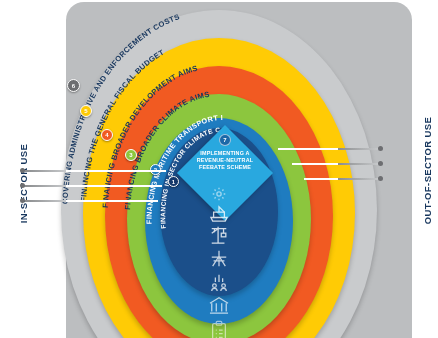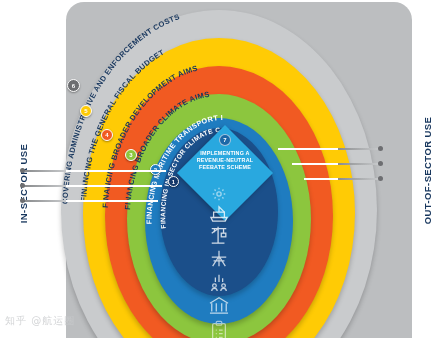--- a/index.html
+++ b/index.html
@@ -221,15 +221,14 @@
   <div class="dot" style="left:378px; top:146px;"></div>
 
   <div class="lead" style="left:292px; top:163px; width:48px;"></div>
   <div class="leadgrey" style="left:338px; top:163px; width:42px;"></div>
   <div class="dot" style="left:378px; top:161px;"></div>
 
   <div class="lead" style="left:304px; top:178px; width:36px;"></div>
   <div class="leadgrey" style="left:338px; top:178px; width:42px;"></div>
   <div class="dot" style="left:378px; top:176px;"></div>
 
-  <div id="watermark">知乎 @航运圈</div>
 
 </div>
 
 </body></html>

